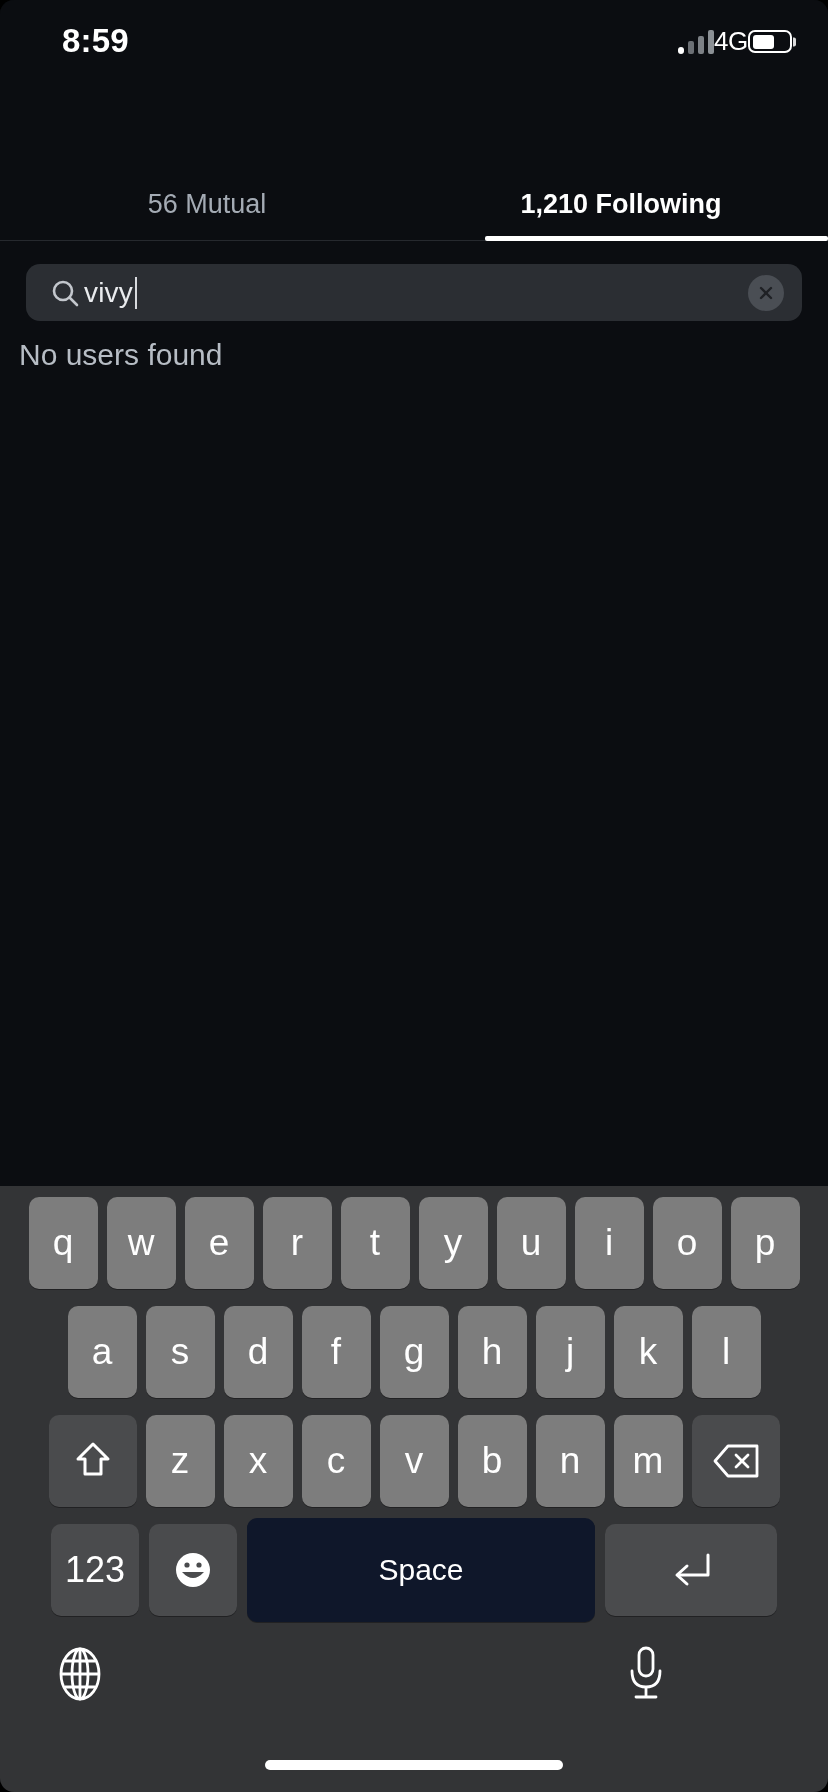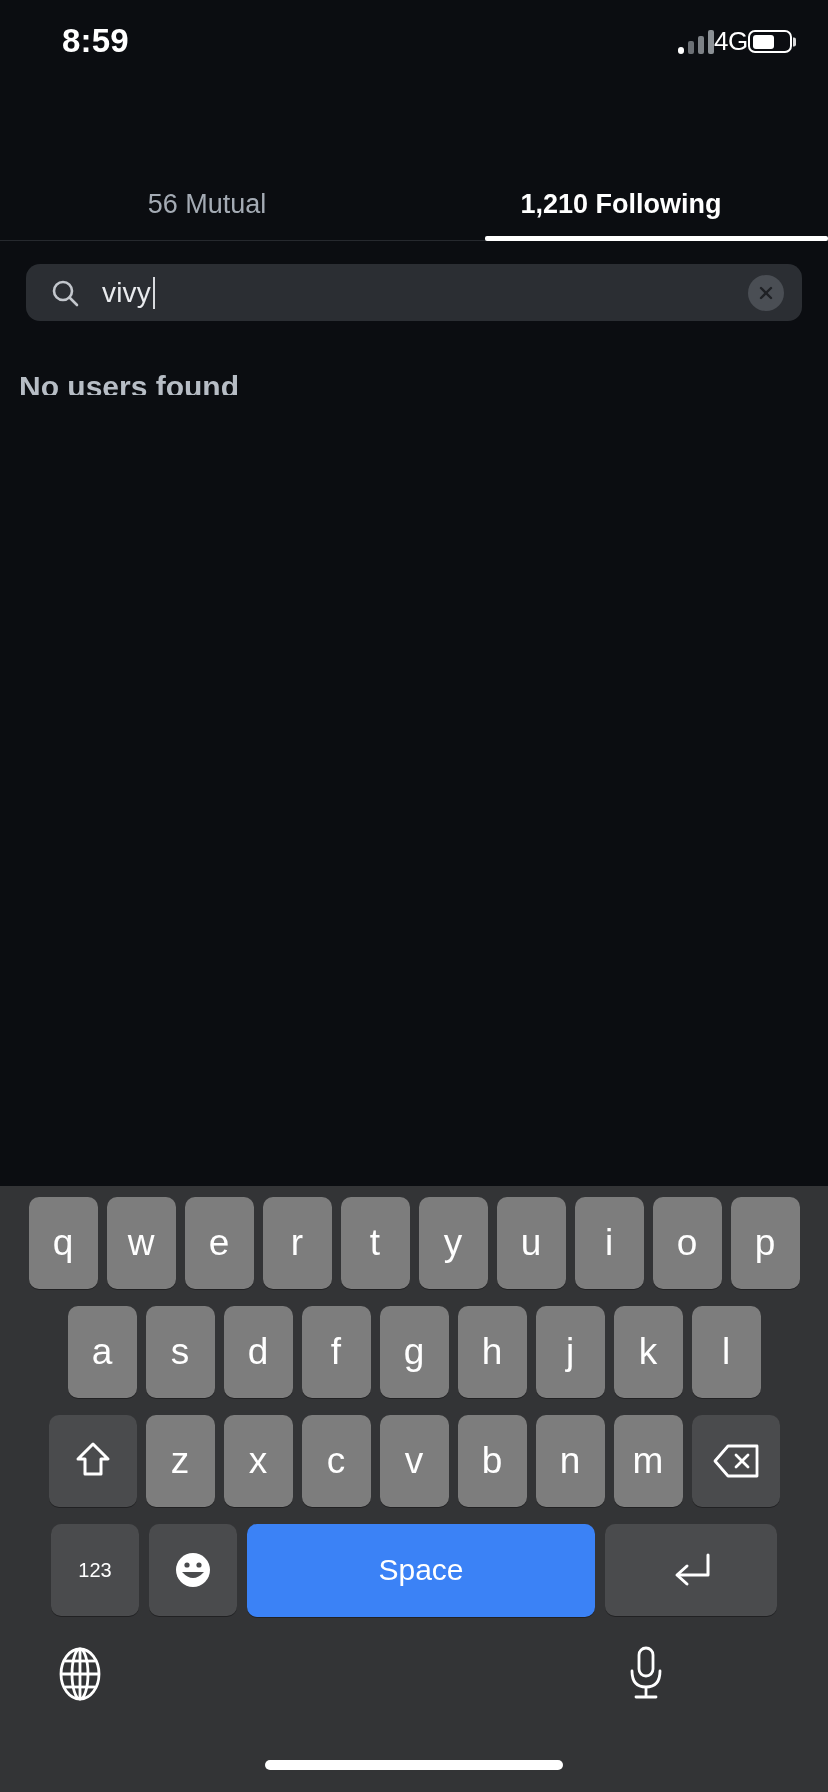--- a/index.html
+++ b/index.html
@@ -9,20 +9,21 @@
     background: #000000;
     font-family: "Liberation Sans", sans-serif;
     overflow: hidden;
   }
   .phone {
     position: relative;
     width: 828px;
     height: 1792px;
     background: #0b0d11;
     overflow: hidden;
+    border-radius: 14px;
   }
 
   
   .statusbar {
     position: absolute;
     top: 0; left: 0;
     width: 828px;
     height: 88px;
     background: #0b0d11;
   }
@@ -160,21 +161,21 @@
     height: 57px;
     background: #2b2e33;
     border-radius: 14px;
     display: flex;
     align-items: center;
     padding: 0 18px 0 24px;
   }
   .search-icon { flex: 0 0 auto; display: flex; align-items: center; }
   .search-value {
     flex: 1;
-    margin-left: 22px;
+    margin-left: 4px;
     font-size: 28px;
     color: #e9ebee;
     display: flex;
     align-items: center;
     letter-spacing: 0.2px;
   }
   .caret {
     display: inline-block;
     width: 2px;
     height: 32px;
@@ -188,26 +189,26 @@
     border-radius: 50%;
     background: #4a4e54;
     display: flex;
     align-items: center;
     justify-content: center;
   }
 
   
   .empty-state {
     position: absolute;
-    top: 370px;
+    top: 338px;
     left: 19px;
     width: 600px;
     font-size: 30px;
     color: #b7bdc5;
-    font-weight: 700;
+    font-weight: 400;
   }
   .results-area {
     position: absolute;
     top: 395px;
     left: 0;
     width: 828px;
     height: 790px;
     background: #0b0d11;
   }
 
@@ -239,23 +240,23 @@
     font-weight: 400;
     display: flex;
     align-items: center;
     justify-content: center;
     box-shadow: 0 1px 0 rgba(0,0,0,.35);
   }
   .key.letter { width: 69px; height: 92px; }
   .key.dark { background: #4a4b4d; }
   .key.shift { width: 88px; height: 92px; }
   .key.back  { width: 88px; height: 92px; }
-  .key.num   { width: 88px; height: 92px; font-size: 20px; }
+  .key.num   { width: 88px; height: 92px; font-size: 36px; }
   .key.emoji { width: 88px; height: 92px; }
-  .key.space { width: 348px; height: 93px; font-size: 30px; background: #3b82f6; }
+  .key.space { width: 348px; height: 104px; font-size: 30px; background: #0f172a; }
   .key.enter { width: 172px; height: 92px; }
 
   .kb-bottom {
     position: absolute;
     bottom: 0; left: 0;
     width: 828px;
     height: 160px;
   }
   .globe-btn {
     position: absolute;

